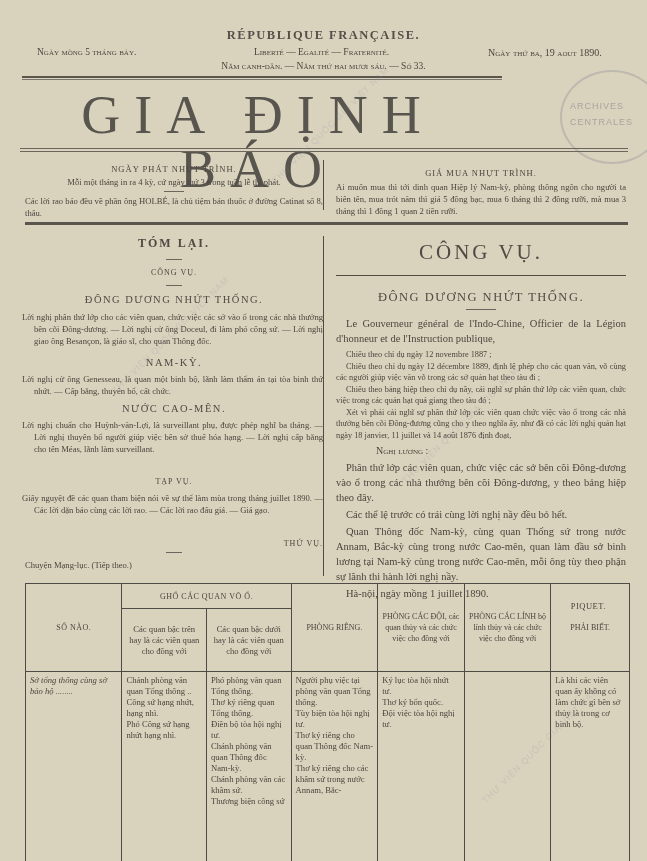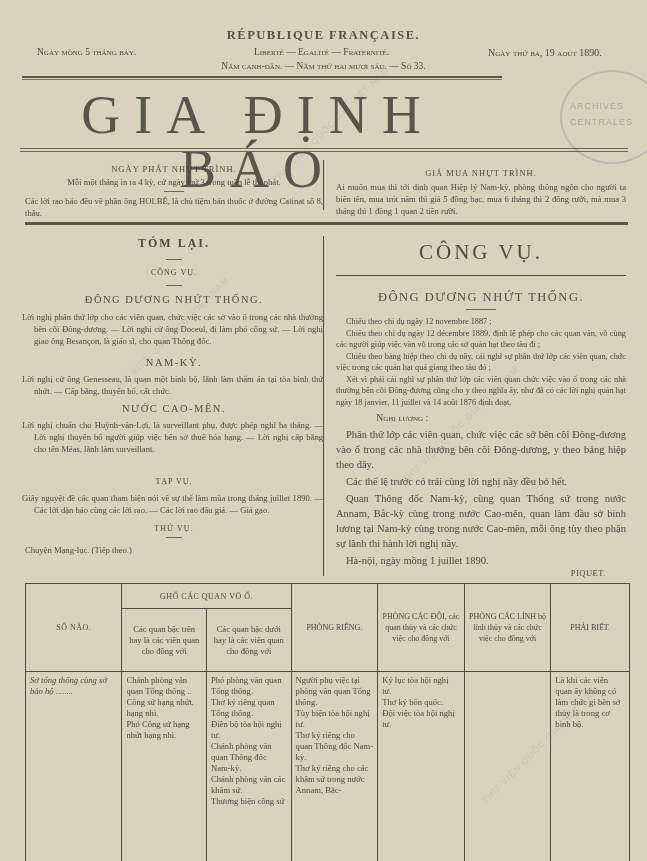--- a/index.html
+++ b/index.html
@@ -81,32 +81,33 @@
   <div class="hd" style="font-size:8px;">CÔNG VỤ.</div>
   <div class="shortrule" style="width:16px;margin:8px auto;"></div>
   <div class="sec-h" style="font-size:10.5px;margin-top:8px;">ĐÔNG DƯƠNG NHỨT THỐNG.</div>
   <div class="small p ind" style="margin-top:6px;padding-left:9px;">Lời nghị phân thứ lớp cho các viên quan, chức việc các sở vào ổ trong các nhà thưởng bên cõi Đông-dương. — Lời nghị cử ông Doceul, đi làm phó công sứ. — Lời nghị giao ông Besançon, là giáo sĩ, cho quan Thông đốc.</div>
   <div class="sec-h" style="font-size:10.5px;margin-top:10px;">NAM-KỲ.</div>
   <div class="small p ind" style="margin-top:5px;padding-left:9px;">Lời nghị cử ông Genesseau, là quan một binh bộ, lãnh làm thẩm án tại tòa binh thứ nhứt. — Cấp bằng, thuyên bổ, cất chức.</div>
   <div class="sec-h" style="font-size:10.5px;margin-top:6px;">NƯỚC CAO-MÊN.</div>
   <div class="small p ind" style="margin-top:5px;padding-left:9px;">Lời nghị chuẩn cho Huỳnh-văn-Lợi, là surveillant phụ, được phép nghĩ ba tháng. — Lời nghị thuyên bổ người giúp việc bên sở thuế hóa hạng. — Lời nghị cấp bằng cho tên Méas, lãnh làm surveillant.</div>
   <div class="hd" style="font-size:8px;margin-top:22px;">TẠP VỤ.</div>
   <div class="small p ind" style="margin-top:6px;padding-left:9px;">Giấy nguyệt đề các quan tham biện nói về sự thể làm mùa trong tháng juillet 1890. — Các lời dặn báo cùng các lời rao. — Các lời rao đấu giá. — Giá gạo.</div>
-  <div class="hd" style="font-size:8px;margin-top:8px;">THỨ VỤ.</div>
+  <div class="hd" style="font-size:8px;margin-top:23px;text-align:right;">THỨ VỤ.</div>
   <div class="shortrule" style="width:16px;margin:4px auto;"></div>
   <div class="small" style="margin-top:6px;">Chuyện Mạng-lục. (Tiếp theo.)</div>
 </div>
 
 <div class="abs vdiv" style="top:236px;height:340px;"></div>
 
 <div class="abs col-r" style="top:240px;">
   <div class="big-h">CÔNG VỤ.</div>
   <div style="height:1px;background:#4e4a44;margin:10px 0 14px 0;"></div>
   <div class="sec-h" style="font-size:12.5px;">ĐÔNG DƯƠNG NHỨT THỐNG.</div>
   <div class="shortrule" style="width:30px;margin:4px auto 6px auto;"></div>
+  <div class="body-r p" style="text-indent:10px;">Le Gouverneur général de l'Indo-Chine, Officier de la Légion d'honneur et de l'Instruction publique,</div>
   <div class="small" style="font-size:8.3px;line-height:11.5px;text-align:justify;">
     <div style="text-indent:10px;">Chiếu theo chỉ dụ ngày 12 novembre 1887 ;</div>
     <div style="text-indent:10px;">Chiếu theo chỉ dụ ngày 12 décembre 1889, định lệ phép cho các quan văn, võ cùng các người giúp việc văn võ trong các sở quản hạt theo tàu đi ;</div>
     <div style="text-indent:10px;">Chiếu theo bảng hiệp theo chỉ dụ nầy, cái nghĩ sự phân thứ lớp các viên quan, chức việc trong các quản hạt quá giang theo tàu đó ;</div>
     <div style="text-indent:10px;">Xét vì phải cải nghĩ sự phân thứ lớp các viên quan chức việc vào ổ trong các nhà thưởng bên cõi Đông-đương cũng cho y theo nghĩa ấy, như đã có các lời nghị quản hạt ngày 18 janvier, 11 juillet và 14 août 1876 định đoạt,</div>
   </div>
   <div class="sc" style="font-size:10px;margin:4px 0 4px 40px;">Nghị lương :</div>
   <div class="body-r" style="text-align:justify;">
     <div style="text-indent:10px;margin-bottom:2px;">Phân thứ lớp các viên quan, chức việc các sở bên cõi Đông-dương vào ổ trong các nhà thưởng bên cõi Đông-dương, y theo bảng hiệp theo đây.</div>
     <div style="text-indent:10px;margin-bottom:2px;">Các thể lệ trước có trái cùng lời nghị nầy đều bỏ hết.</div>
@@ -145,21 +146,21 @@
       <div>Chánh phòng văn các khâm sứ.</div>
       <div>Thương biện công sứ</div>
     </td>
     <td>
       <div>Người phụ việc tại phòng văn quan Tổng thống.</div>
       <div>Tùy biện tòa hội nghị tư.</div>
       <div>Thơ ký riêng cho quan Thông đốc Nam-kỳ.</div>
       <div>Thơ ký riêng cho các khâm sứ trong nước Annam, Bắc-</div>
     </td>
     <td>
-      <div>Ký lục tòa hội nghị tư.</div>
+      <div>Ký lục tòa hội nhứt tư.</div>
       <div>Thơ ký bổn quốc.</div>
       <div>Đội việc tòa hội nghị tư.</div>
     </td>
     <td></td>
     <td>Là khi các viên quan ấy không có làm chức gì bên sở thủy là trong cơ binh bộ.</td>
   </tr>
 </tbody>
   </table>
 
 <div class="abs wm" style="left:250px;top:120px;">THƯ VIỆN QUỐC GIA VIỆT NAM</div>

